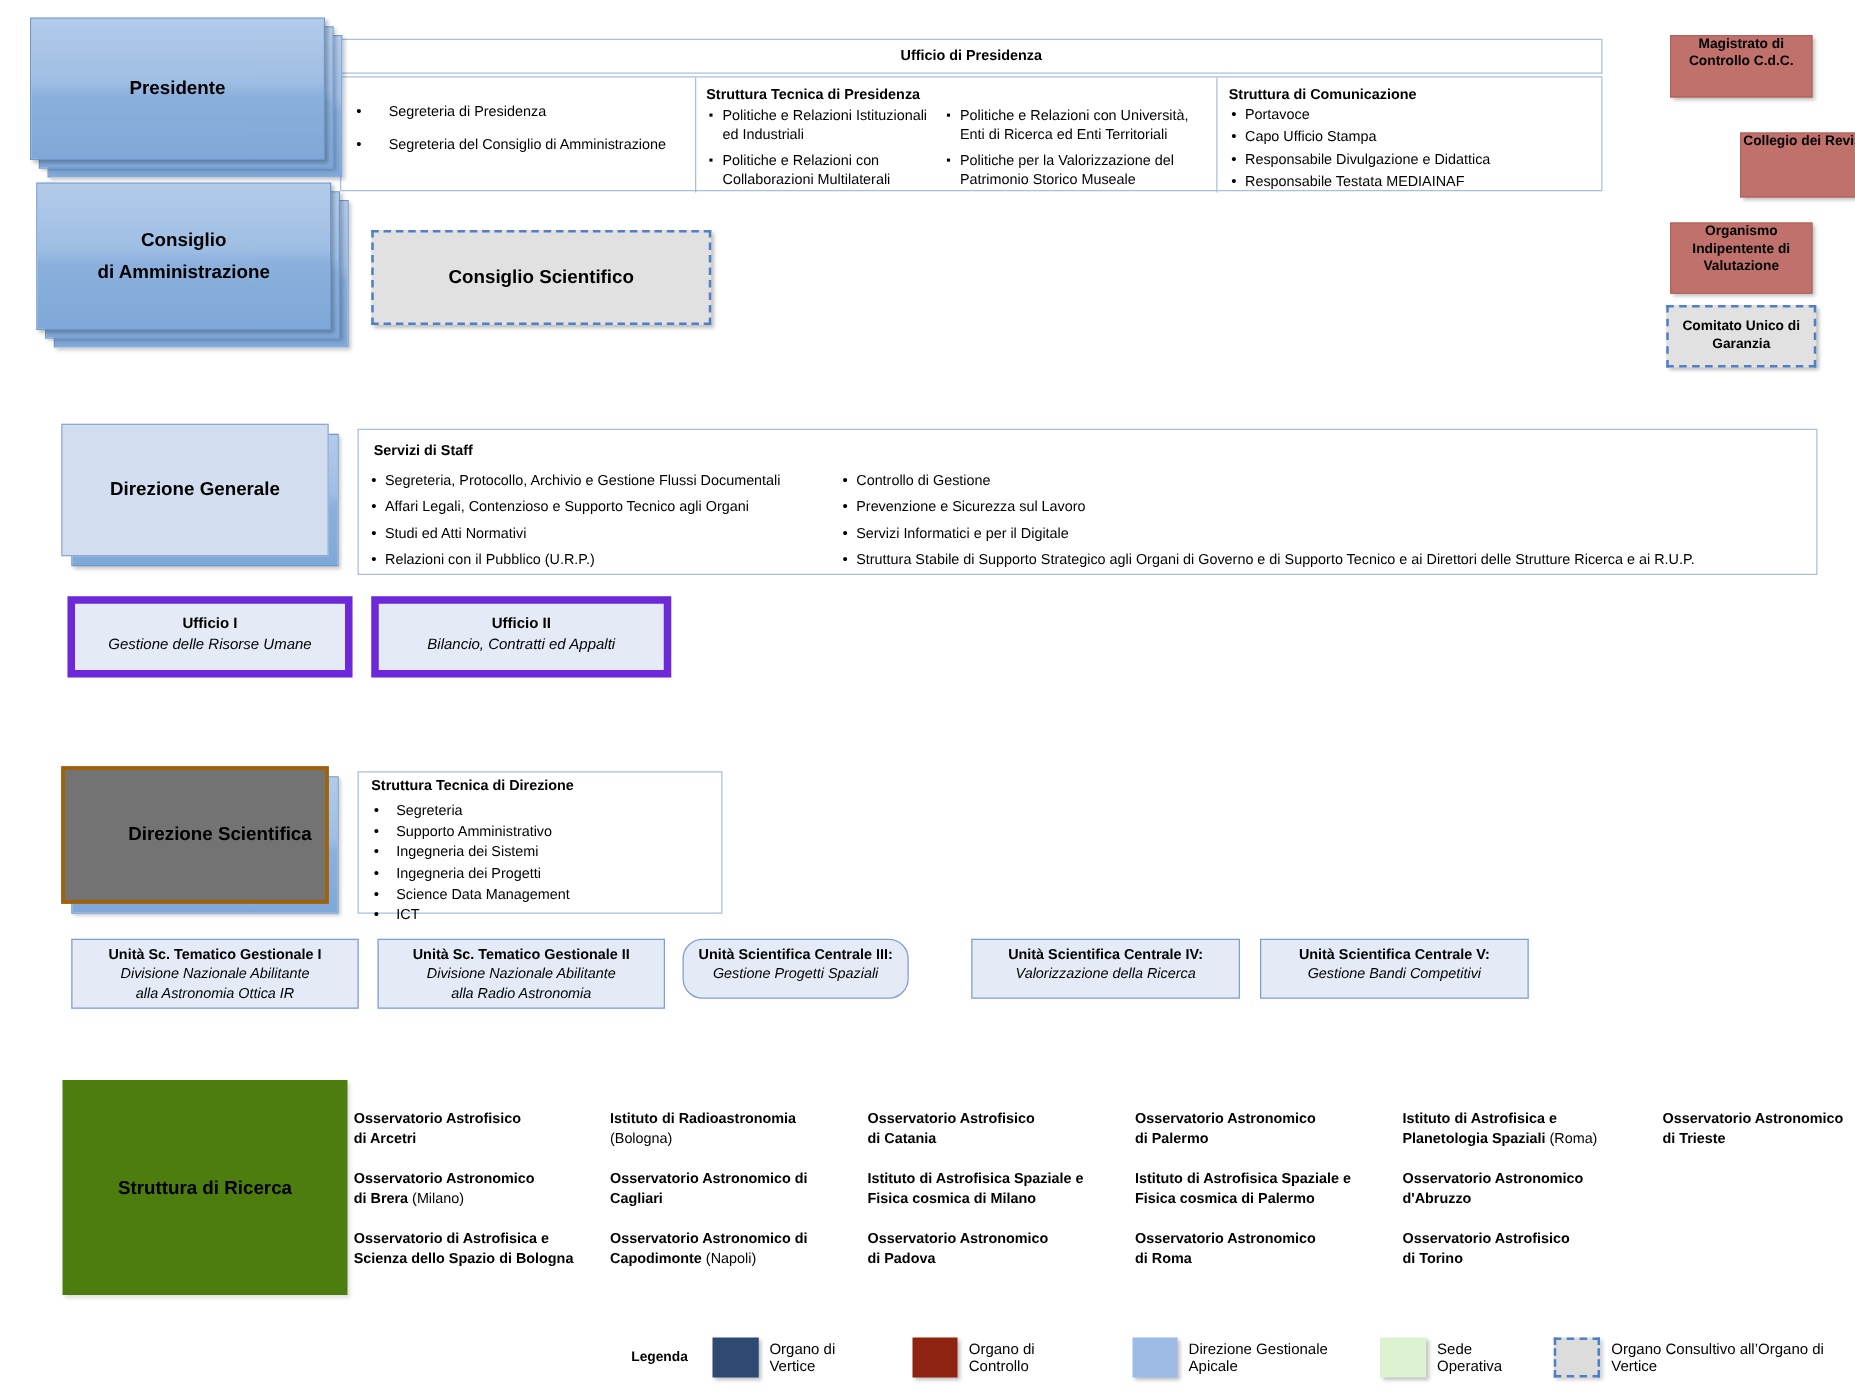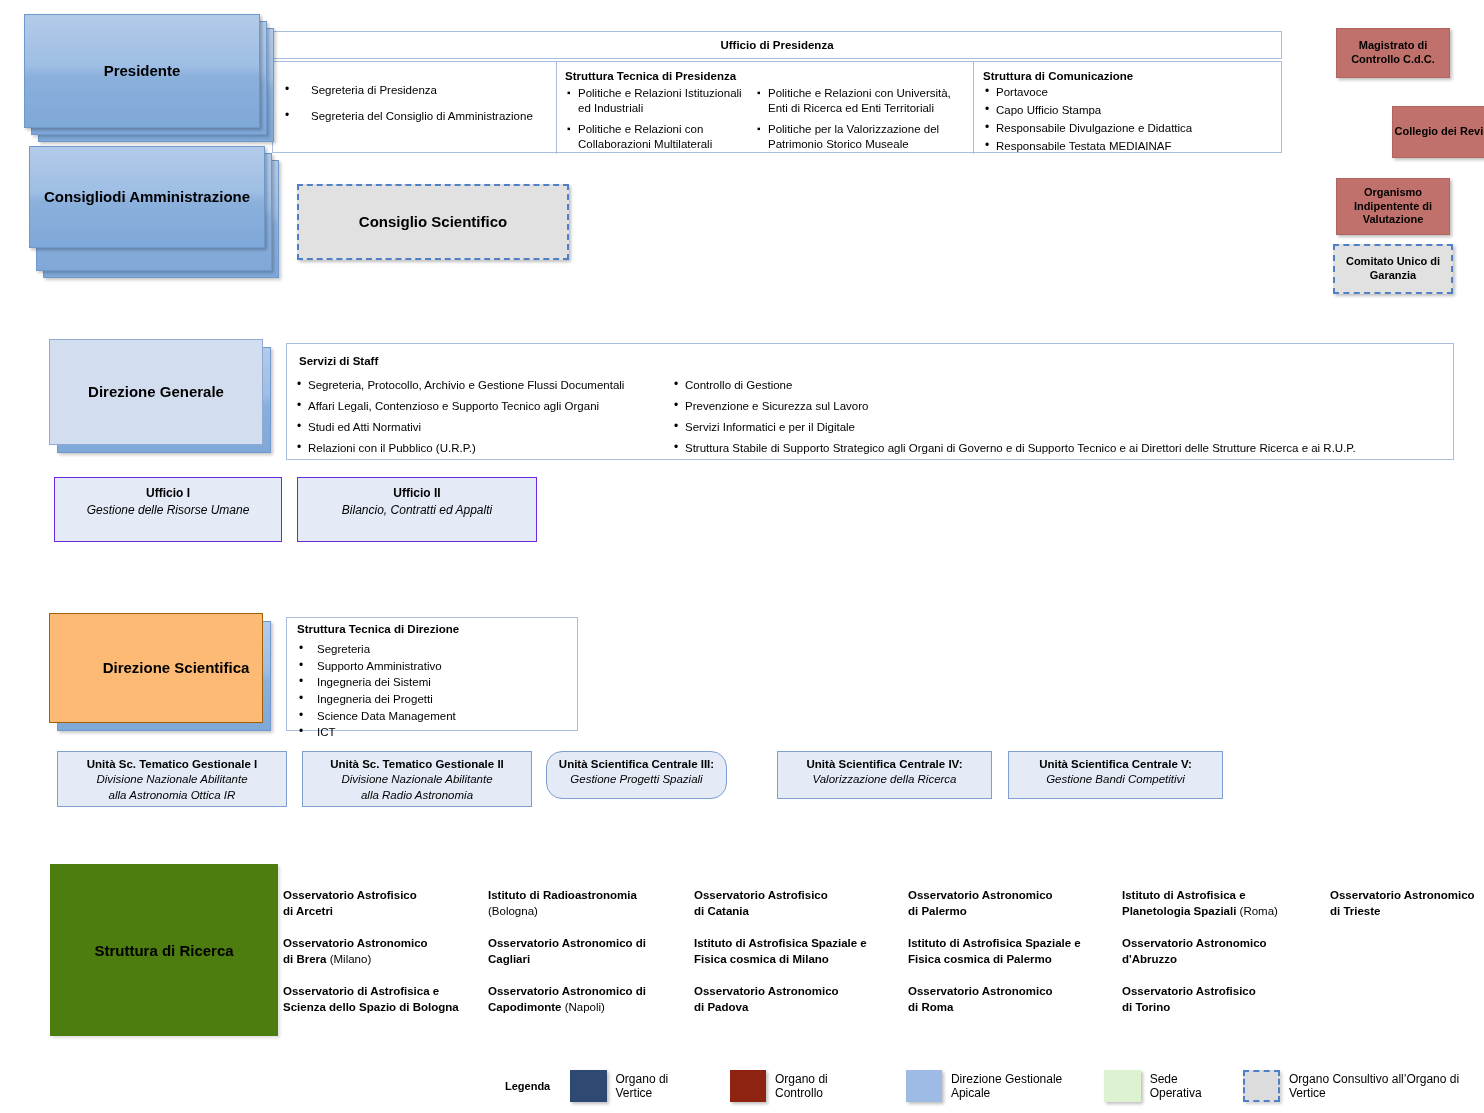--- a/index.html
+++ b/index.html
@@ -33,21 +33,21 @@
     box-shadow: 2px 2px 3px rgba(0,0,0,0.22);
   }
   .stack .front {
     position: absolute; left: 0; top: 0;
   }
 
   
   .control-box {
     background: #c0716c;
     border: 1px solid #b0645f;
-    display: flex; align-items: center; justify-content: center;
+    display: flex; justify-content: center;
     text-align: center; font-weight: bold; font-size: 11px;
     line-height: 1.25;
     box-shadow: 2px 2px 3px rgba(0,0,0,0.25);
   }
 
   
   .advisory-box {
     background: #e1e1e1;
     border: 2px dashed #4f7fc4;
     display: flex; align-items: center; justify-content: center;
@@ -61,21 +61,21 @@
     background: #ffffff;
     border: 1px solid #a9bedd;
   }
   .panel-title {
     font-weight: bold; font-size: 11.5px;
   }
 
   
   .office-box {
     background: #e4eaf6;
-    border: 1px solid #6d28d9;
+    border: 6px solid #6d28d9;
     display: flex; flex-direction: column; align-items: center; justify-content: flex-start;
     text-align: center;
     padding-top: 8px;
   }
   .office-box .t1 { font-weight: bold; font-size: 12px; }
   .office-box .t2 { font-style: italic; font-size: 12px; line-height: 1.35; margin-top: 2px;}
 
   
   .unit-box {
     background: #e4eaf6;
@@ -182,21 +182,21 @@
     <div class="layer" style="left:14px; top:14px; width:236px; height:114px;"></div>
     <div class="layer" style="left:7px; top:7px; width:236px; height:114px;"></div>
     <div class="vertex-card front" style="width:236px; height:114px;">
       <span>Presidente</span>
     </div>
   </div>
 
   <div class="stack" style="left:29px; top:146px; width:250px; height:132px;">
     <div class="layer" style="left:14px; top:14px; width:236px; height:118px;"></div>
     <div class="layer" style="left:7px; top:7px; width:236px; height:118px;"></div>
-    <div class="vertex-card front" style="width:236px; height:102px; flex-direction:row;">
+    <div class="vertex-card front" style="width:236px; height:118px; flex-direction:column;">
       <span>Consiglio</span>
       <span>di Amministrazione</span>
     </div>
   </div>
 
   <div class="abs advisory-box" style="left:297px; top:184px; width:272px; height:76px; font-size:15px;">
     <span>Consiglio Scientifico</span>
   </div>
 
   <div class="abs control-box" style="left:1336px; top:28px; width:114px; height:50px;">
@@ -251,21 +251,21 @@
       <li>Supporto Amministrativo</li>
       <li>Ingegneria dei Sistemi</li>
       <li>Ingegneria dei Progetti</li>
       <li>Science Data Management</li>
       <li>ICT</li>
     </ul>
   </div>
 
   <div class="stack" style="left:49px; top:613px; width:230px; height:118px;">
     <div class="layer" style="left:8px; top:8px; width:214px; height:110px;"></div>
-    <div class="vertex-card front" style="width:214px; height:110px; background:#fdba74; border:1px solid #a16207; box-shadow:none;padding-left:40px;">
+    <div class="vertex-card front" style="width:214px; height:110px; background:#737373; border:3px solid #a16207; box-shadow:none;padding-left:40px;">
       <span>Direzione Scientifica</span>
     </div>
   </div>
 
   <div class="abs unit-box" style="left:57px; top:751px; width:230px; height:56px;">
     <div class="u1">Unità Sc. Tematico Gestionale I</div>
     <div class="u2">Divisione Nazionale Abilitante</div>
     <div class="u2" style="margin-top:0;">alla Astronomia Ottica IR</div>
   </div>
   <div class="abs unit-box" style="left:302px; top:751px; width:230px; height:56px;">

